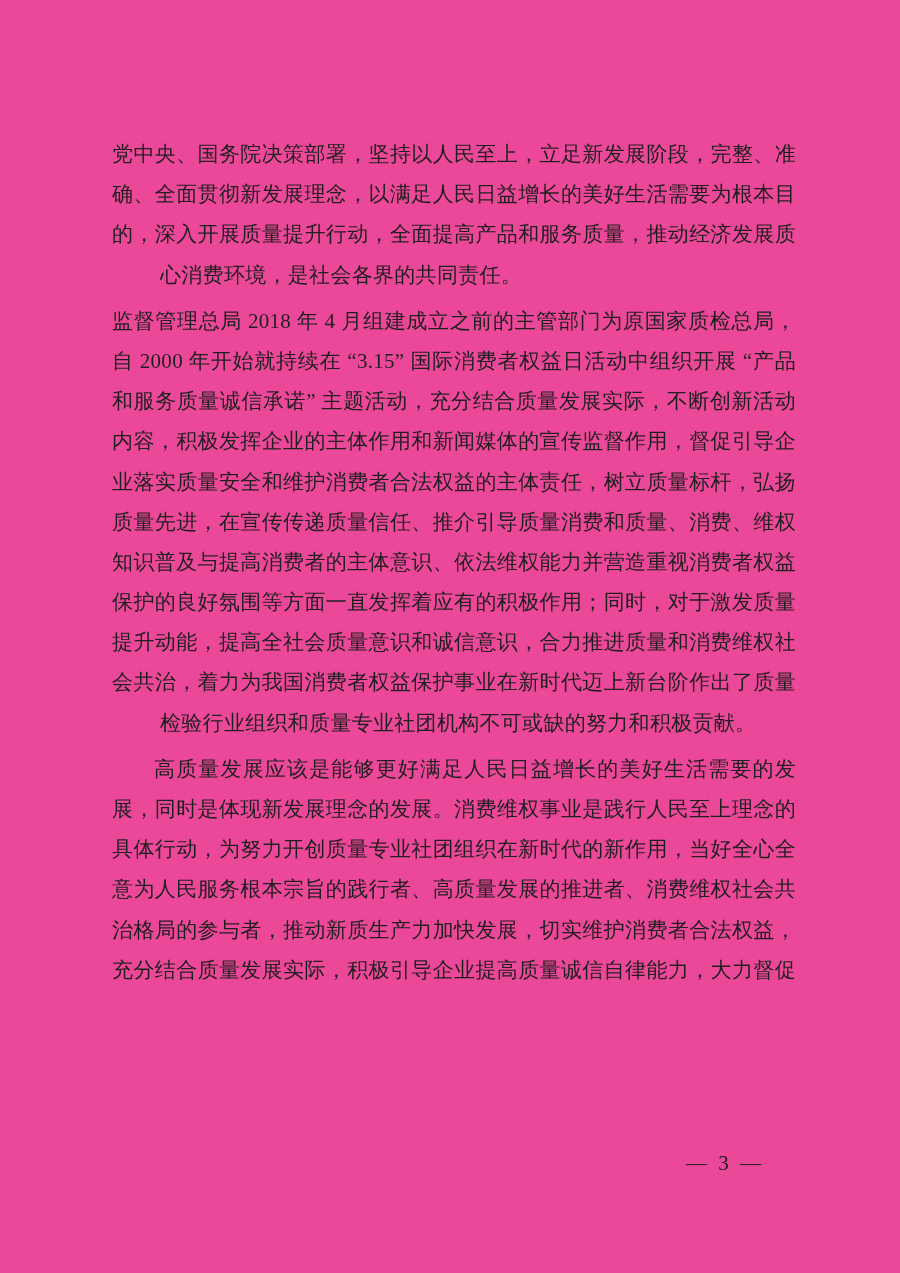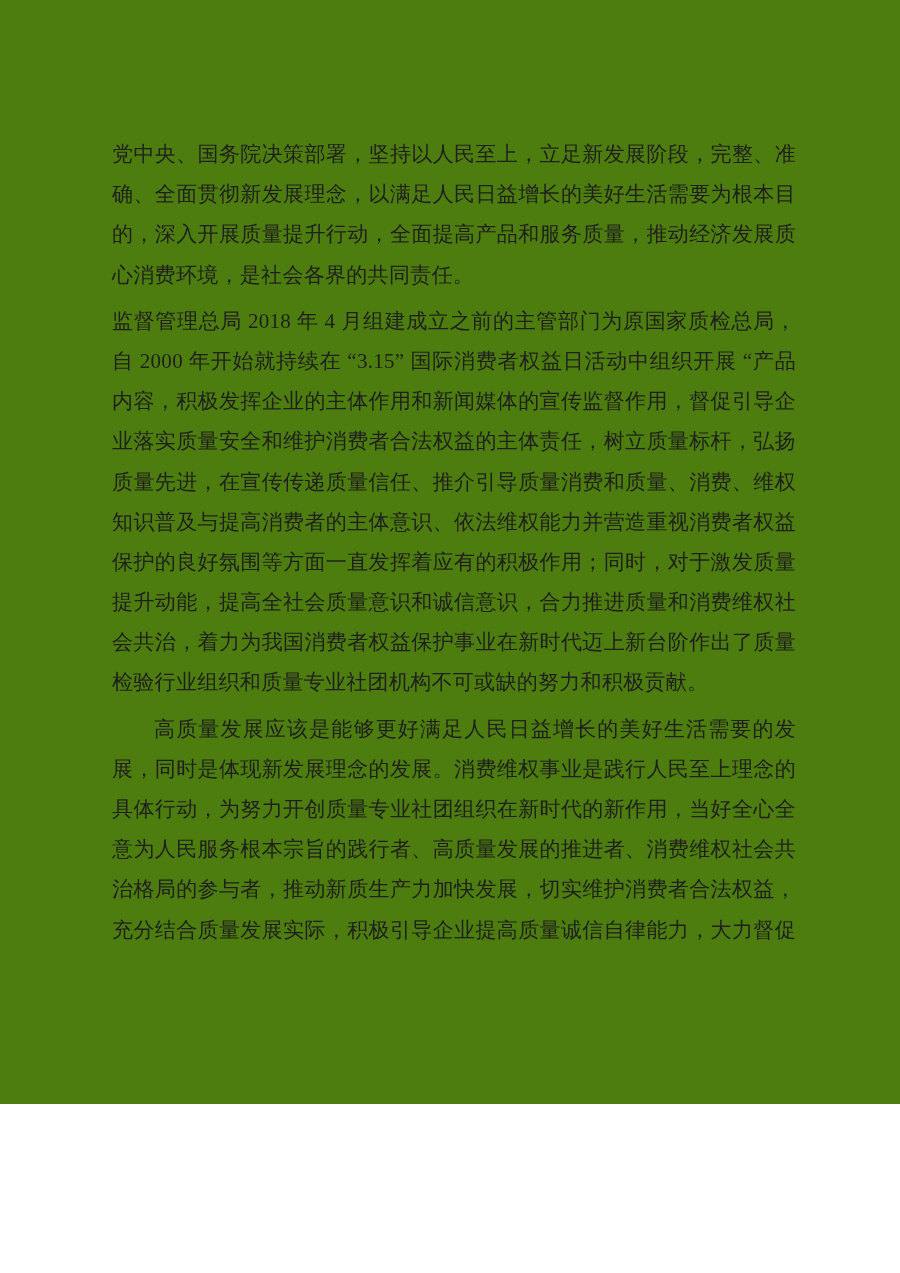--- a/index.html
+++ b/index.html
@@ -3,22 +3,22 @@
 <meta charset="utf-8">
 <style>
   html, body {
     margin: 0;
     padding: 0;
     background: #ffffff;
   }
   .page {
     position: relative;
     width: 900px;
-    height: 1104px;
-    background: #4d7c0f;
+    height: 1273px;
+    background: #ec4899;
     overflow: hidden;
     font-family: "Liberation Serif", "DejaVu Serif", serif;
   }
   .content {
     position: absolute;
     left: 112px;
     top: 134px;
     width: 684px;
   }
   .paragraph {
@@ -38,20 +38,21 @@
     text-align-last: justify;
     -moz-text-align-last: justify;
     white-space: nowrap;
     overflow: visible;
   }
   .line.indent {
     text-indent: 42px;
   }
   .line.para-end {
     text-align-last: left;
+    margin-left: 48px;
     -moz-text-align-last: left;
   }
   .footer {
     position: absolute;
     left: 686px;
     top: 1148px;
     font-size: 21px;
     line-height: 30px;
     color: #1f1f1f;
     letter-spacing: 3px;
@@ -67,20 +68,21 @@
     <div class="paragraph">
       <div class="line">党中央、国务院决策部署，坚持以人民至上，立足新发展阶段，完整、准</div>
       <div class="line">确、全面贯彻新发展理念，以满足人民日益增长的美好生活需要为根本目</div>
       <div class="line">的，深入开展质量提升行动，全面提高产品和服务质量，推动经济发展质</div>
       <div class="line para-end">心消费环境，是社会各界的共同责任。</div>
     </div>
 
     <div class="paragraph spaced">
       <div class="line">监督管理总局 2018 年 4 月组建成立之前的主管部门为原国家质检总局，</div>
       <div class="line">自 2000 年开始就持续在 “3.15” 国际消费者权益日活动中组织开展 “产品</div>
+      <div class="line">和服务质量诚信承诺” 主题活动，充分结合质量发展实际，不断创新活动</div>
       <div class="line">内容，积极发挥企业的主体作用和新闻媒体的宣传监督作用，督促引导企</div>
       <div class="line">业落实质量安全和维护消费者合法权益的主体责任，树立质量标杆，弘扬</div>
       <div class="line">质量先进，在宣传传递质量信任、推介引导质量消费和质量、消费、维权</div>
       <div class="line">知识普及与提高消费者的主体意识、依法维权能力并营造重视消费者权益</div>
       <div class="line">保护的良好氛围等方面一直发挥着应有的积极作用；同时，对于激发质量</div>
       <div class="line">提升动能，提高全社会质量意识和诚信意识，合力推进质量和消费维权社</div>
       <div class="line">会共治，着力为我国消费者权益保护事业在新时代迈上新台阶作出了质量</div>
       <div class="line para-end">检验行业组织和质量专业社团机构不可或缺的努力和积极贡献。</div>
     </div>
 

